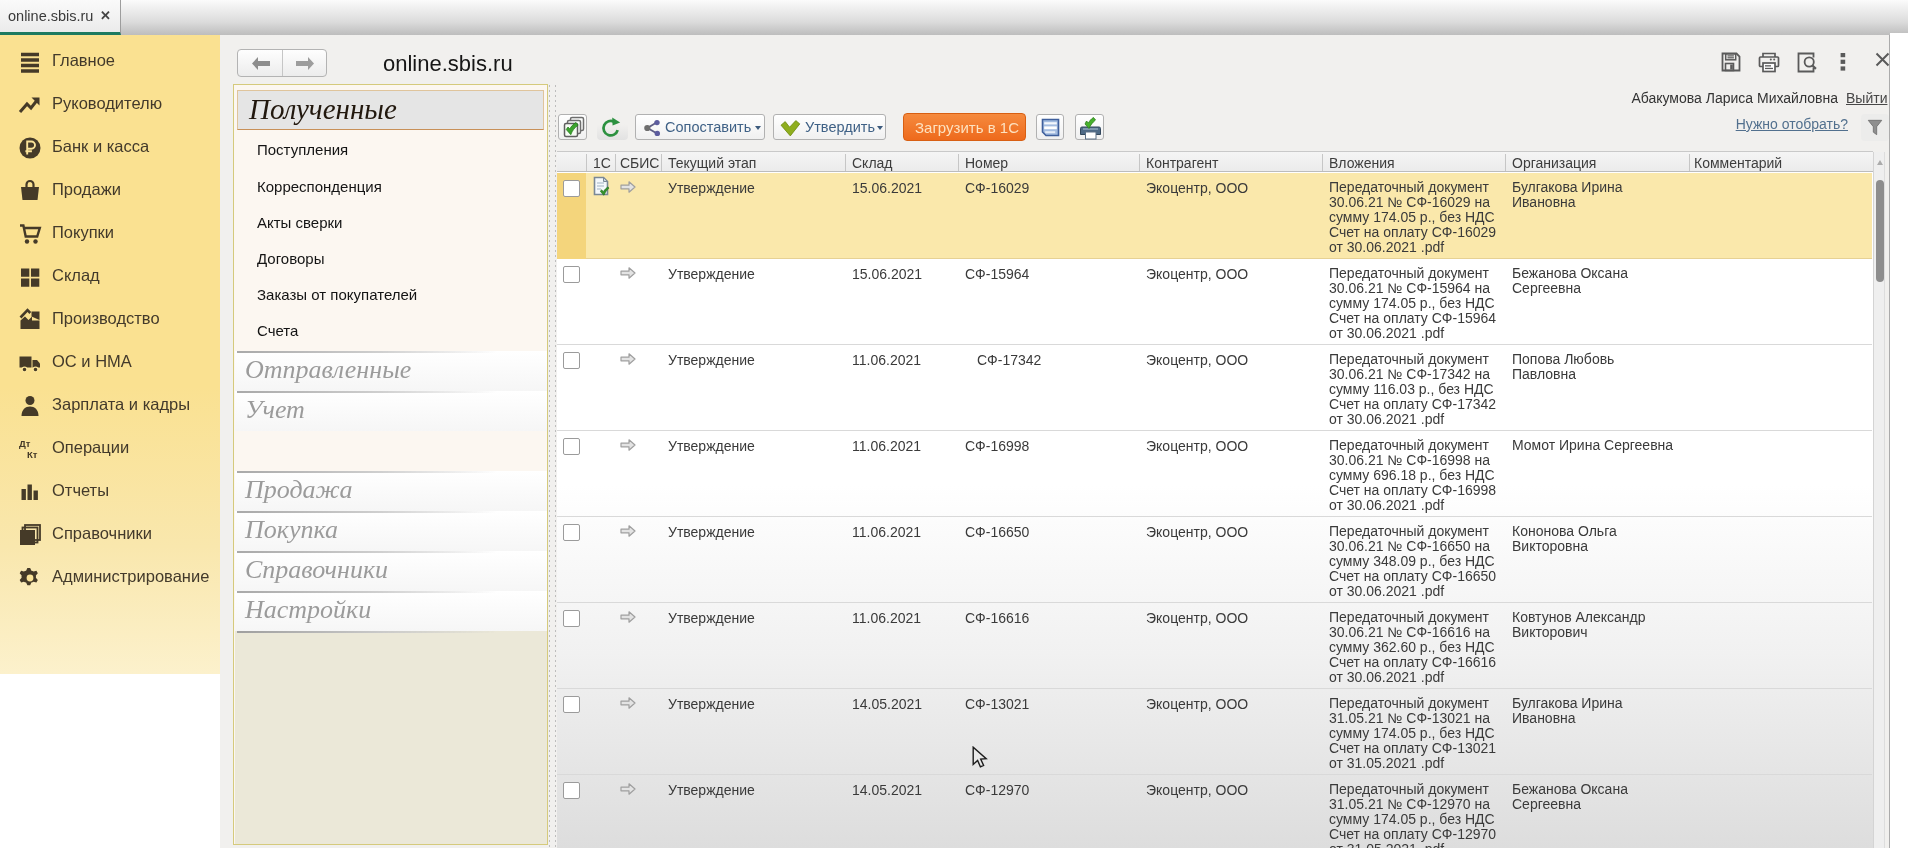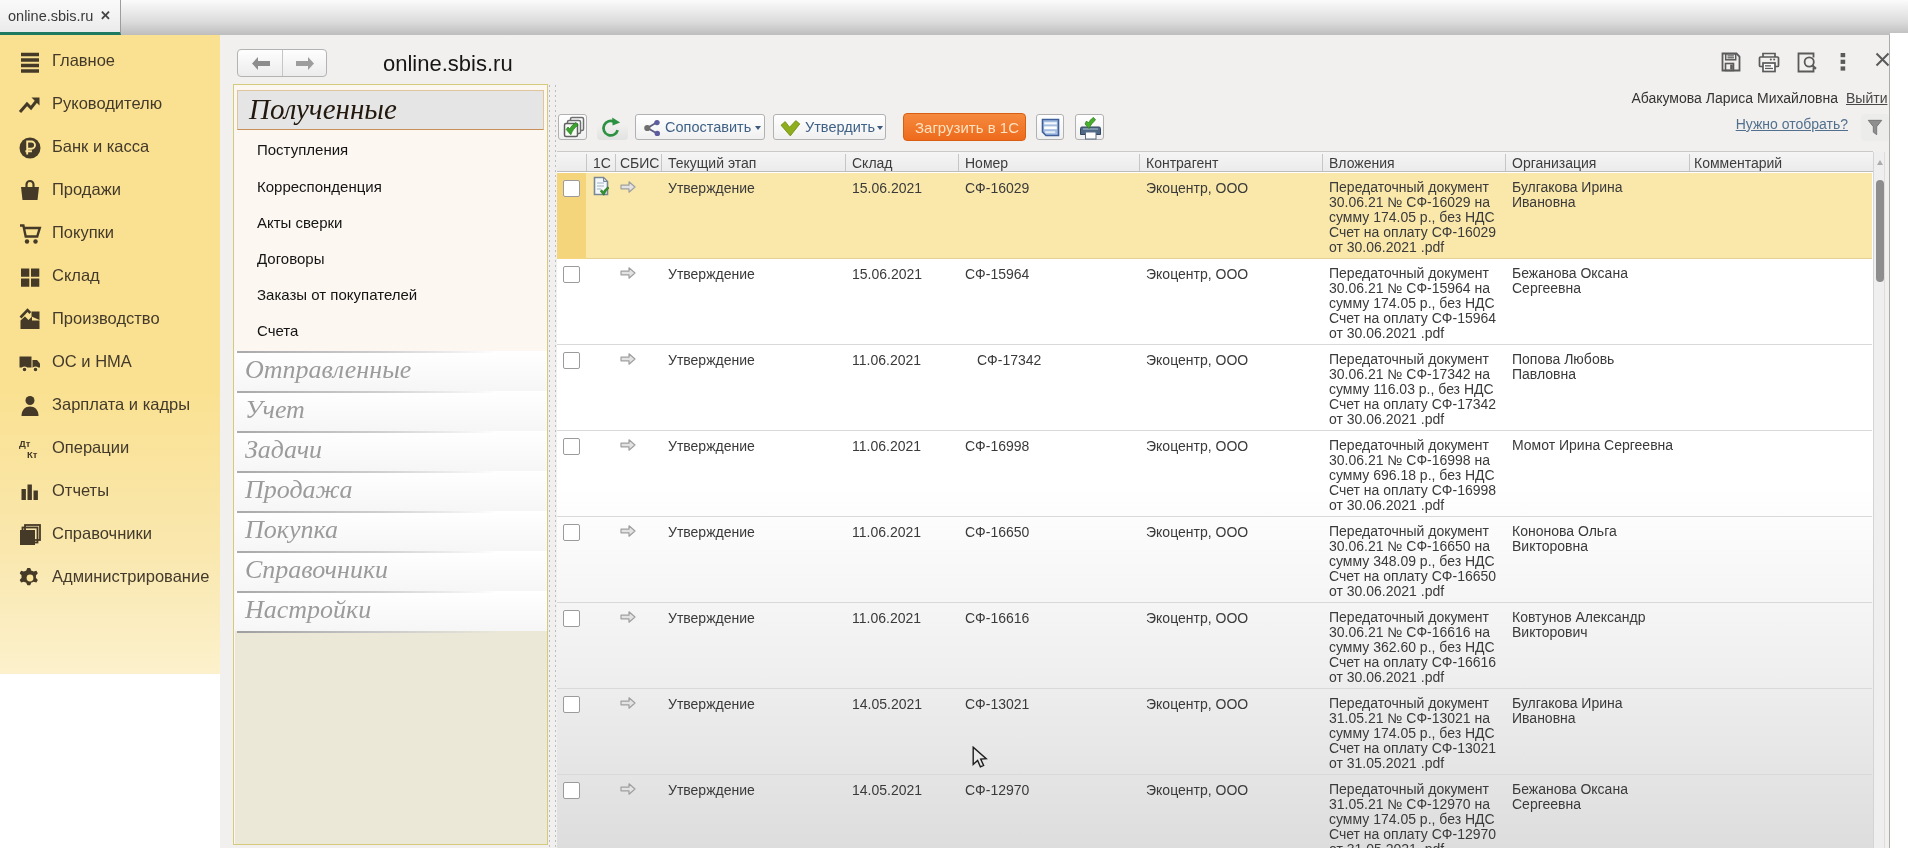--- a/index.html
+++ b/index.html
@@ -249,24 +249,20 @@
   <div class="pmenu" style="top:164.5px">Договоры</div>
   <div class="pmenu" style="top:200.5px">Заказы от покупателей</div>
   <div class="pmenu" style="top:237px">Счета</div>
   <div class="band" style="top:266px">
       <div class="bl"></div>
       <div class="t">Отправленные</div>
     </div>
   <div class="band" style="top:306px">
       <div class="bl"></div>
       <div class="t">Учет</div>
-    </div>
-  <div class="band" style="top:346px">
-      <div class="bl"></div>
-      <div class="t">Задачи</div>
     </div>
   <div class="band" style="top:386px">
       <div class="bl"></div>
       <div class="t">Продажа</div>
     </div>
   <div class="band" style="top:426px">
       <div class="bl"></div>
       <div class="t">Покупка</div>
     </div>
   <div class="band" style="top:466px">

